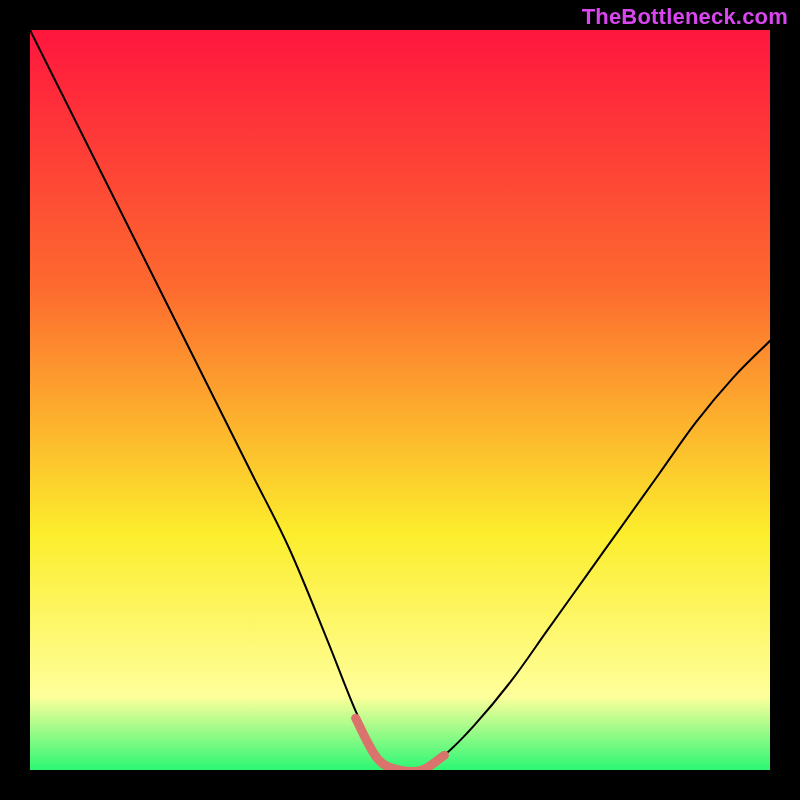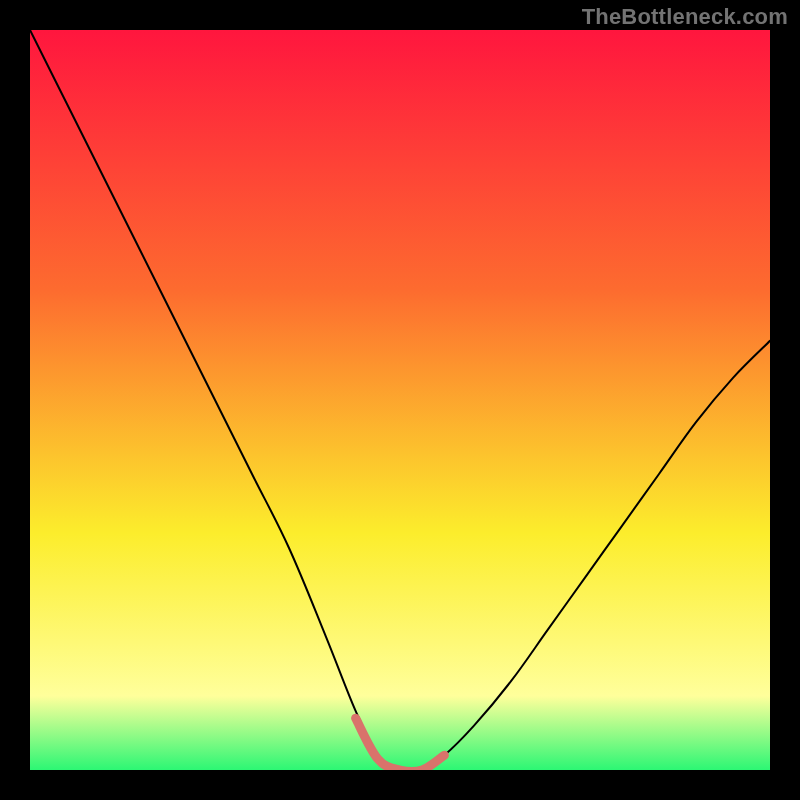--- a/index.html
+++ b/index.html
@@ -14,21 +14,21 @@
   .frame {
     position: relative;
     width: 800px;
     height: 800px;
     background: #000;
   }
   .watermark {
     position: absolute;
     top: 4px;
     right: 12px;
-    color: #737373;
+    color: #d946ef;
     font-size: 22px;
     font-weight: 600;
     letter-spacing: 0.2px;
     z-index: 10;
   }
   .plot-area {
     position: absolute;
     left: 30px;
     top: 30px;
     width: 740px;

